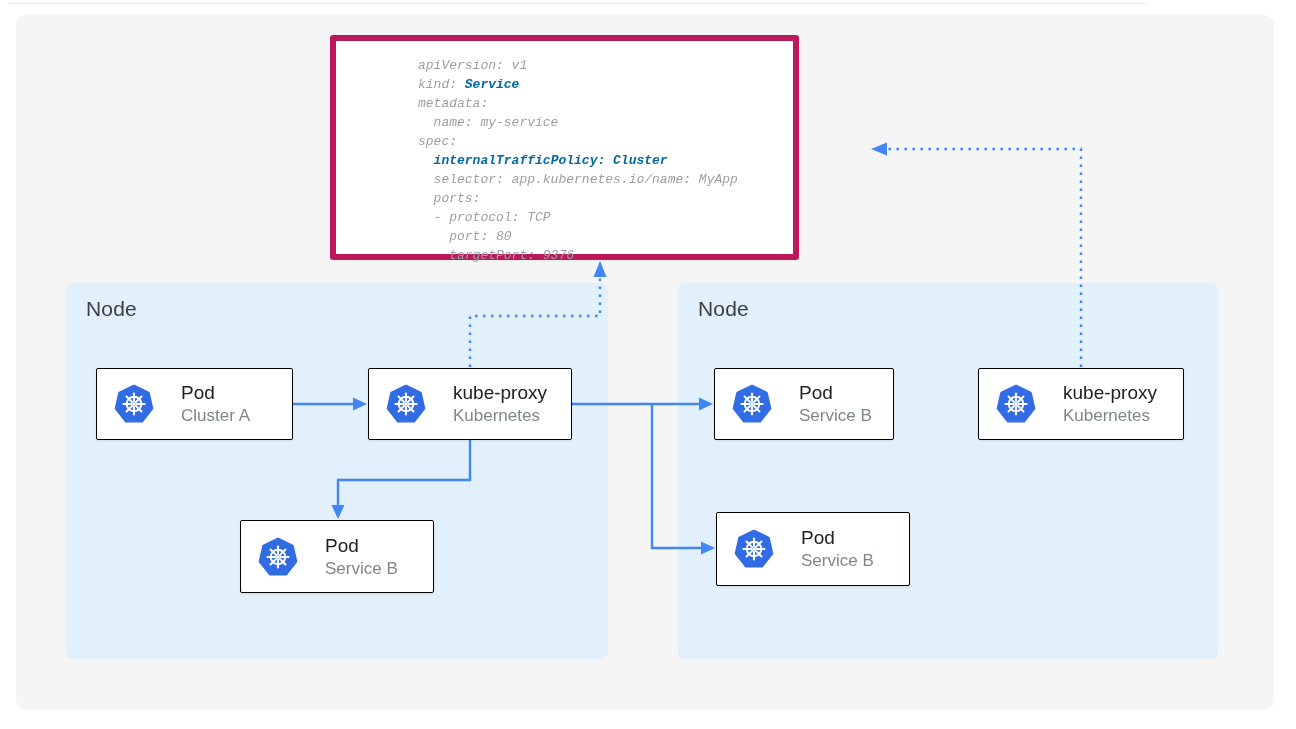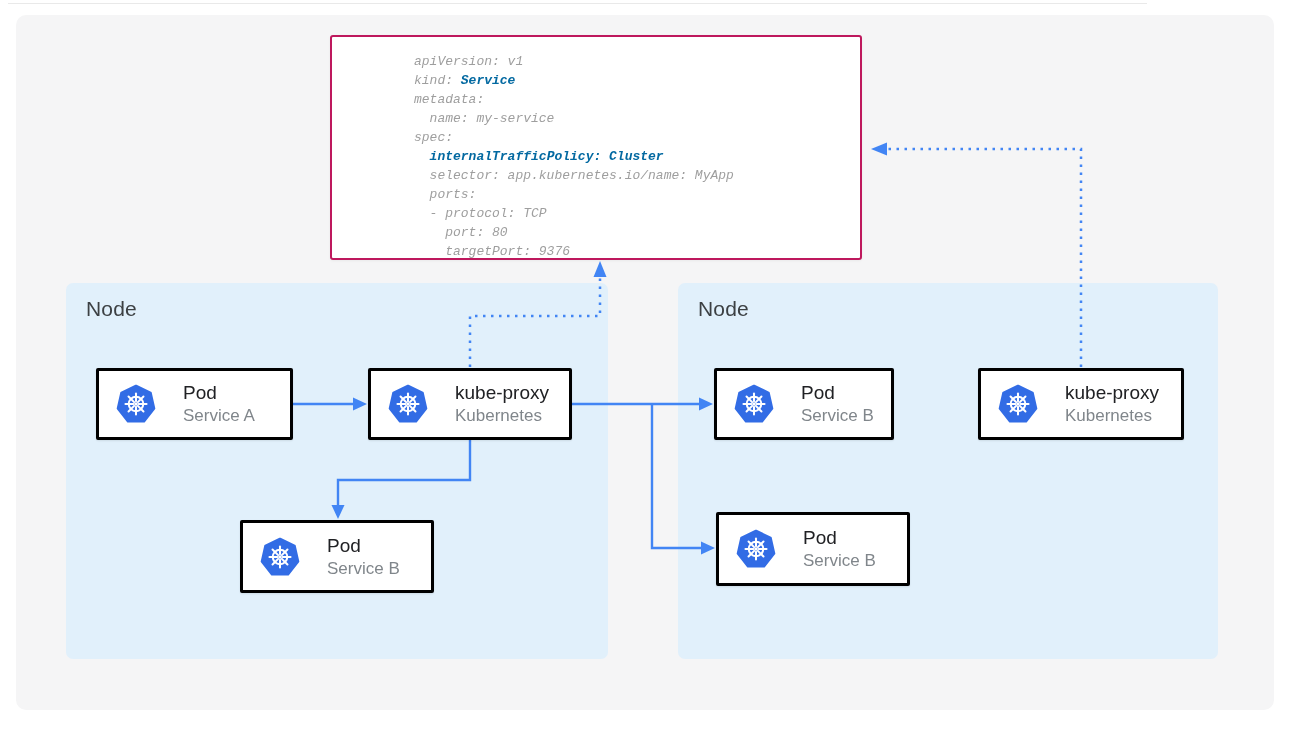--- a/index.html
+++ b/index.html
@@ -21,32 +21,32 @@
   .node-left{left:66px;top:283px;width:542px;height:376px;}
   .node-right{left:678px;top:283px;width:540px;height:376px;}
   .node-label{
     padding:14px 0 0 20px;font-size:21px;color:#3c4043;letter-spacing:.2px;
   }
   .connectors{
     position:absolute;left:0;top:0;width:1296px;height:729px;z-index:2;
     pointer-events:none;
   }
   .yaml-panel{
-    position:absolute;left:330px;top:35px;width:532px;height:225px;
-    background:#ffffff;border:2px solid #be185d;border-radius:3px;
+    position:absolute;left:330px;top:35px;width:469px;height:225px;
+    background:#ffffff;border:6px solid #be185d;border-radius:3px;
     box-shadow:0 1px 3px rgba(0,0,0,.05);box-sizing:border-box;z-index:3;
   }
   .yaml-code{
     padding:15px 0 0 82px;
     font-family:"Liberation Mono", monospace;font-style:italic;
     font-size:13px;line-height:19px;color:#9e9e9e;white-space:pre;
   }
   .yaml-code .ybold{font-weight:bold;color:#0369a1;}
   .card{
-    position:absolute;background:#ffffff;border:3px solid #000000;
+    position:absolute;background:#ffffff;border:1px solid #000000;
     border-radius:2px;box-shadow:0 1px 2px rgba(0,0,0,.09);
     box-sizing:border-box;display:flex;align-items:center;
     padding-left:15px;z-index:3;
   }
   .card-pod-a{left:96px;top:368px;width:197px;height:72px;}
   .card-kproxy-l{left:368px;top:368px;width:204px;height:72px;}
   .card-pod-b-l{left:240px;top:520px;width:194px;height:73px;}
   .card-pod-b-rt{left:714px;top:368px;width:180px;height:72px;}
   .card-pod-b-rb{left:716px;top:512px;width:194px;height:74px;}
   .card-kproxy-r{left:978px;top:368px;width:206px;height:72px;}
@@ -113,21 +113,21 @@
 <div class="yaml-panel">
   <div class="yaml-code" id="yaml-code"><div><span>apiVersion: v1</span></div><div><span>kind: </span><span class="ybold">Service</span></div><div><span>metadata:</span></div><div><span>  name: my-service</span></div><div><span>spec:</span></div><div><span>  </span><span class="ybold">internalTrafficPolicy: Cluster</span></div><div><span>  selector: app.kubernetes.io/name: MyApp</span></div><div><span>  ports:</span></div><div><span>  - protocol: TCP</span></div><div><span>    port: 80</span></div><div><span>    targetPort: 9376</span></div></div>
 </div>
 
 <div class="card card-pod-a">
   <svg class="k8s-icon">
       <use href="#k8s"></use>
     </svg>
   <div class="card-text">
     <div class="card-title">Pod</div>
-    <div class="card-subtitle">Service A</div>
+    <div class="card-subtitle">Cluster A</div>
   </div>
 </div>
 
 <div class="card card-kproxy-l">
   <svg class="k8s-icon">
       <use href="#k8s"></use>
     </svg>
   <div class="card-text">
     <div class="card-title">kube-proxy</div>
     <div class="card-subtitle">Kubernetes</div>

